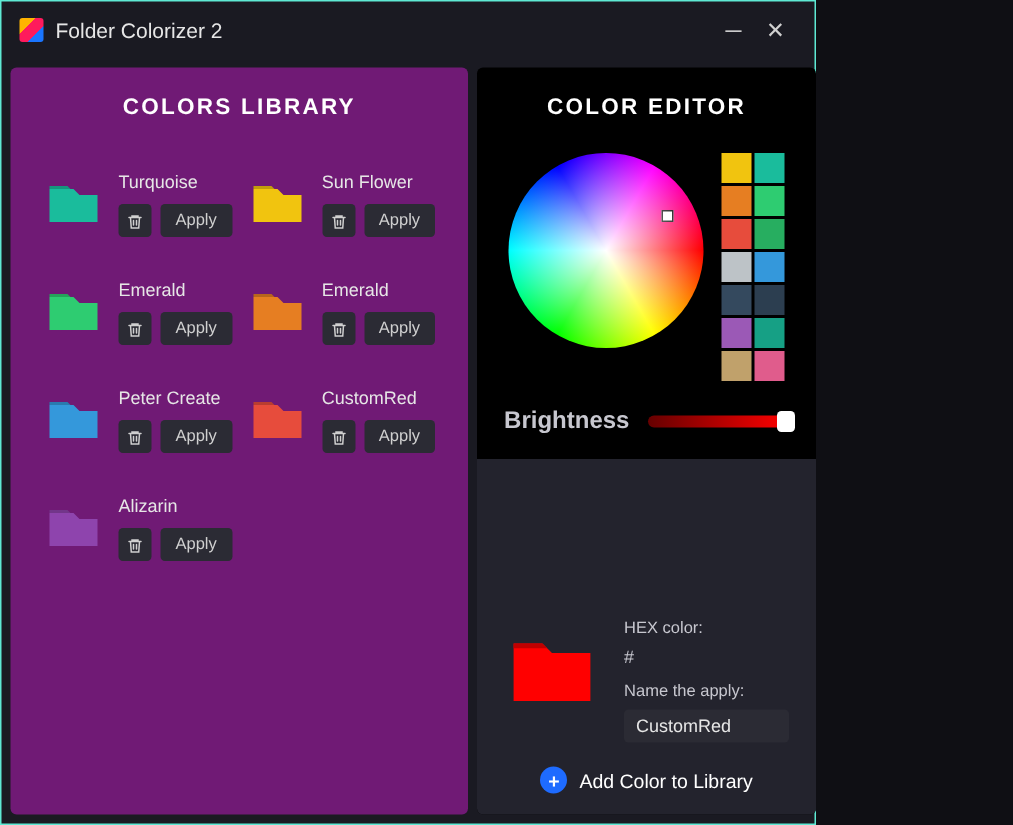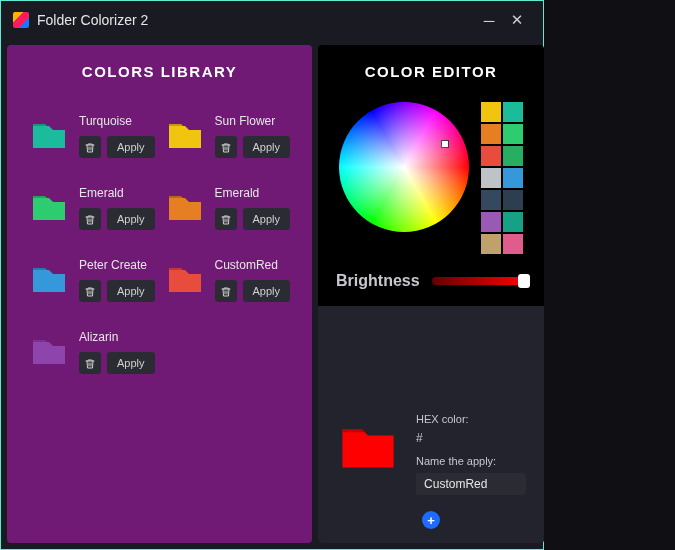--- a/index.html
+++ b/index.html
@@ -231,18 +231,19 @@
             <div class="field-label">HEX color:</div>
             <div class="hex-row">
               <span class="hash">#</span>
             </div>
             <div class="field-label" style="margin-top:10px">Name the apply:</div>
             <input class="text-input" style="width: 110px;" value="CustomRed">
           </div>
         </div>
         <div class="add-row">
           <div class="plus-circle">+</div>
+          <div class="add-label">Add Color to Library</div>
         </div>
       </div>
     </div>
 
   </div>
 </div>
 
 </body></html>

